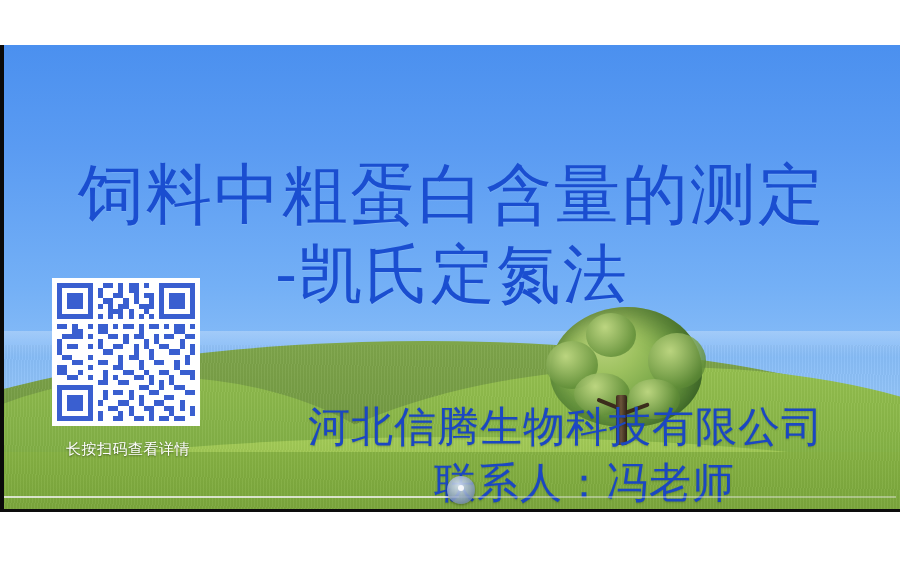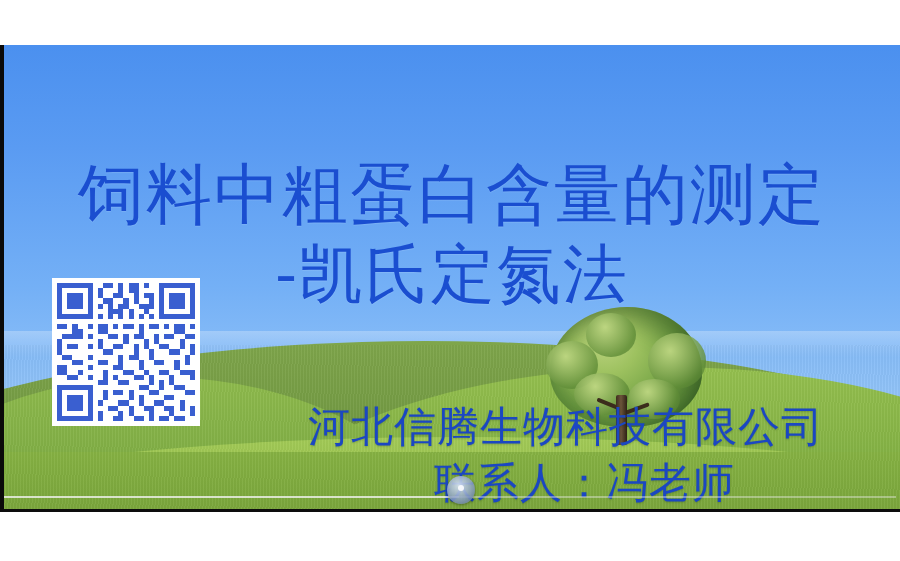--- a/index.html
+++ b/index.html
@@ -434,20 +434,21 @@
             <rect x="12" y="27" width="2" height="1"></rect>
               <rect x="16" y="27" width="2" height="1"></rect>
             <rect x="19" y="26" width="1" height="2"></rect>
               <rect x="21" y="27" width="2" height="1"></rect>
             <rect x="24" y="27" width="2" height="1"></rect>
               <rect x="13" y="26" width="1" height="1"></rect>
             <rect x="23" y="26" width="1" height="1"></rect>
               <rect x="17" y="19" width="1" height="1"></rect>
           </g>
         </svg>
+        <div id="qr-caption">长按扫码查看详情</div>
       </div>
 
     </div>
 
     <div id="progress-track">
       <div id="progress-fill"></div>
       <div id="progress-thumb">
         <div id="progress-thumb-dot"></div>
       </div>
     </div>

